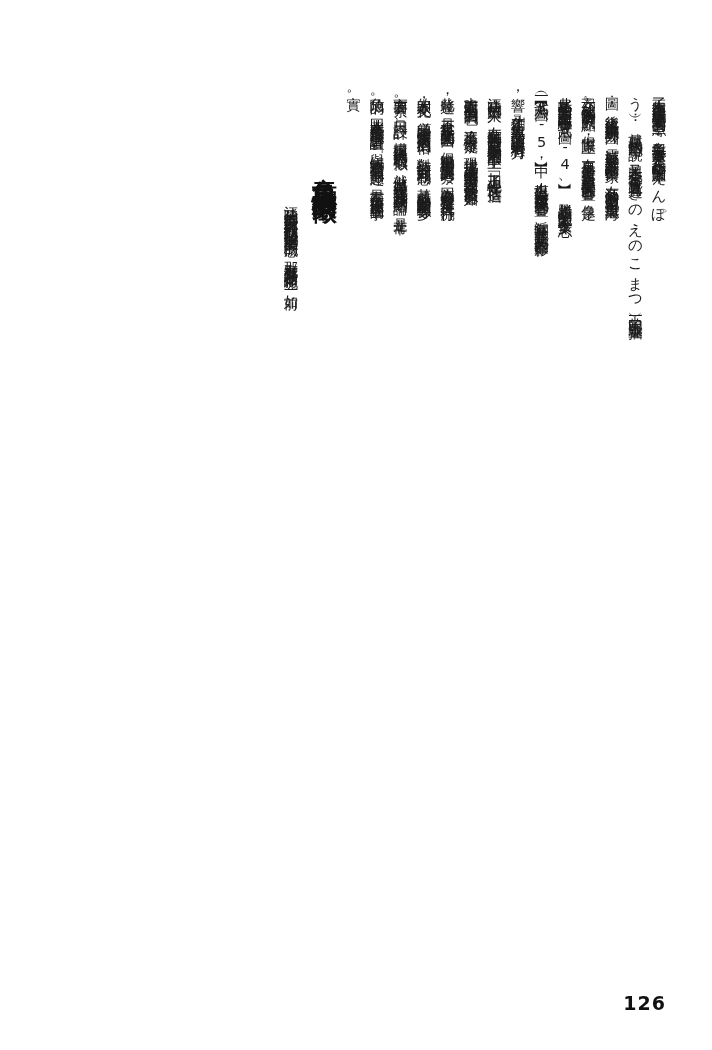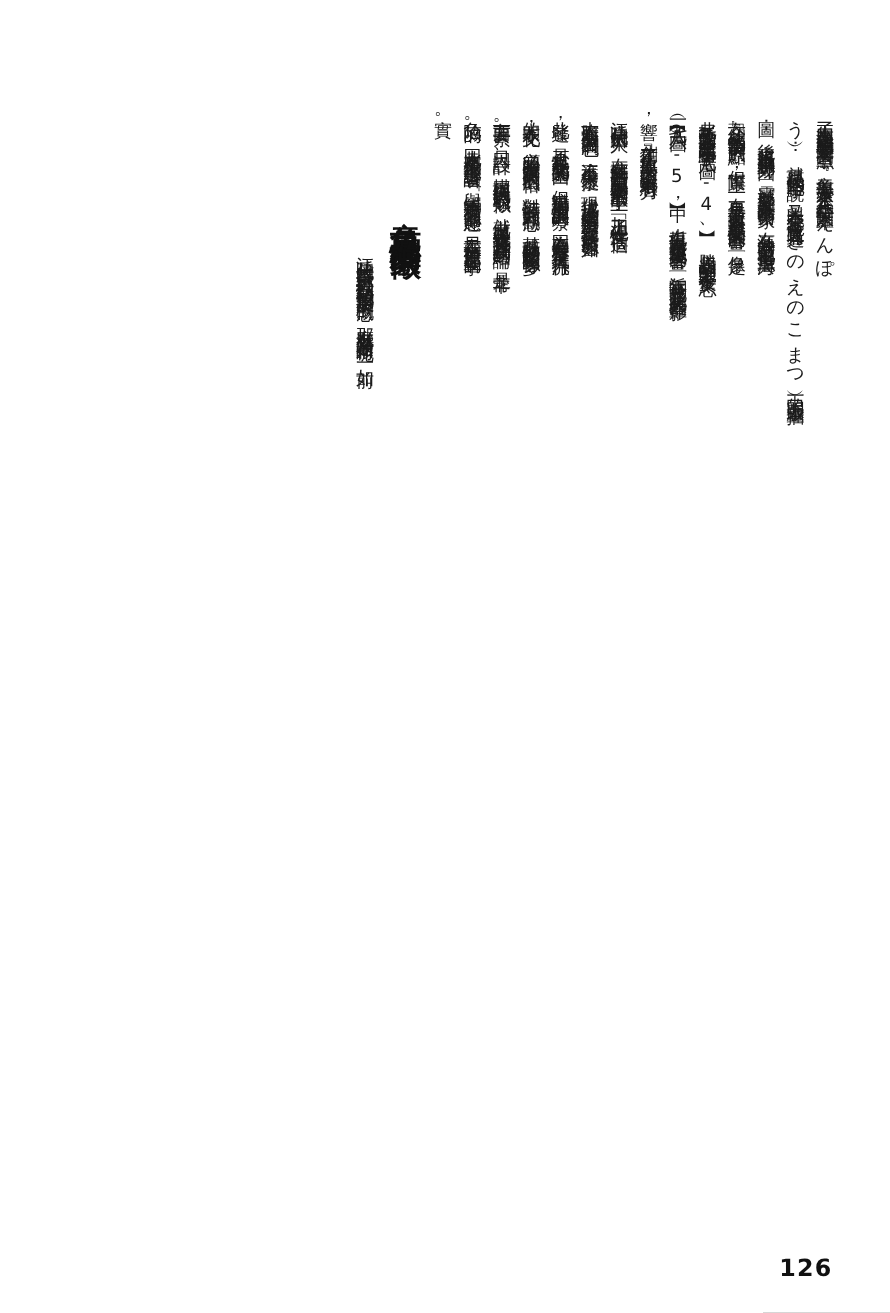--- a/index.html
+++ b/index.html
@@ -57,21 +57,21 @@
     white-space: nowrap;
   }
   
   .col.indent {
     margin-top: 108px;
     height: auto;
   }
   .page-number {
     position: absolute;
     right: 46px;
-    bottom: 24px;
+    bottom: 36px;
     font-size: 19px;
     font-weight: bold;
     color: #111111;
     letter-spacing: 1px;
     font-family: "DejaVu Sans", "Liberation Sans", sans-serif;
   }
 </style>
 </head>
 <body>
 

